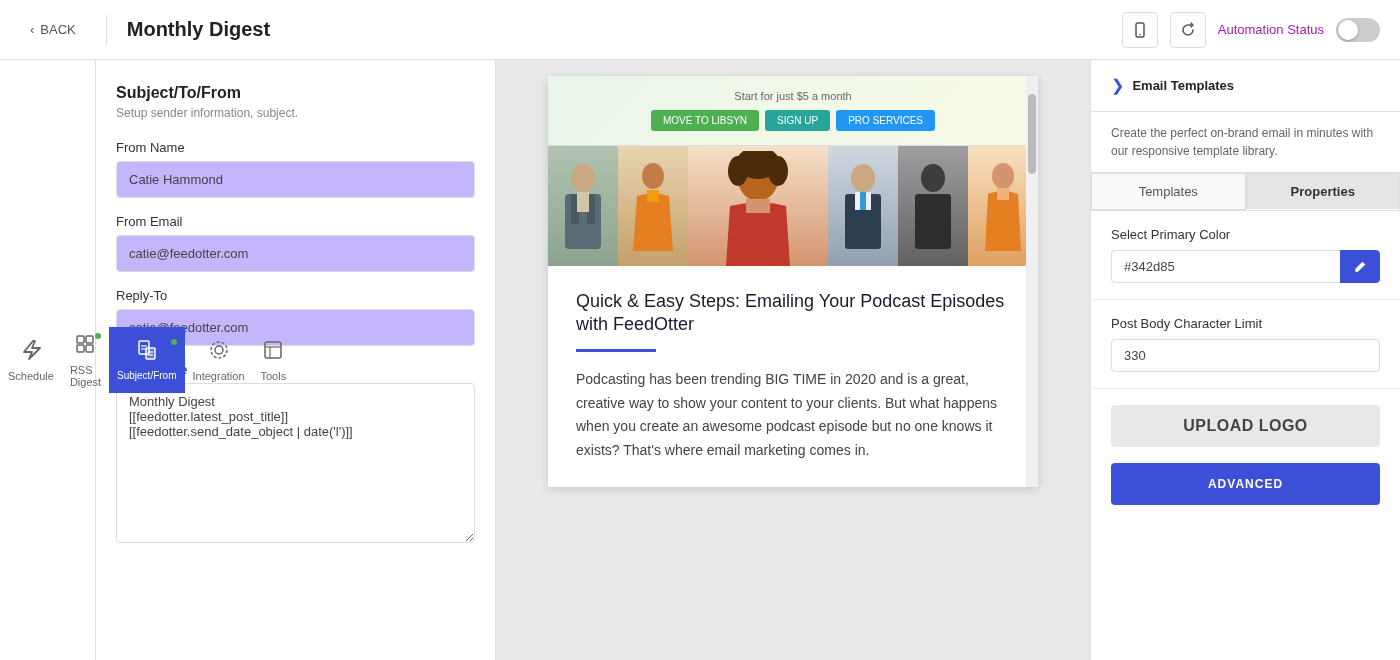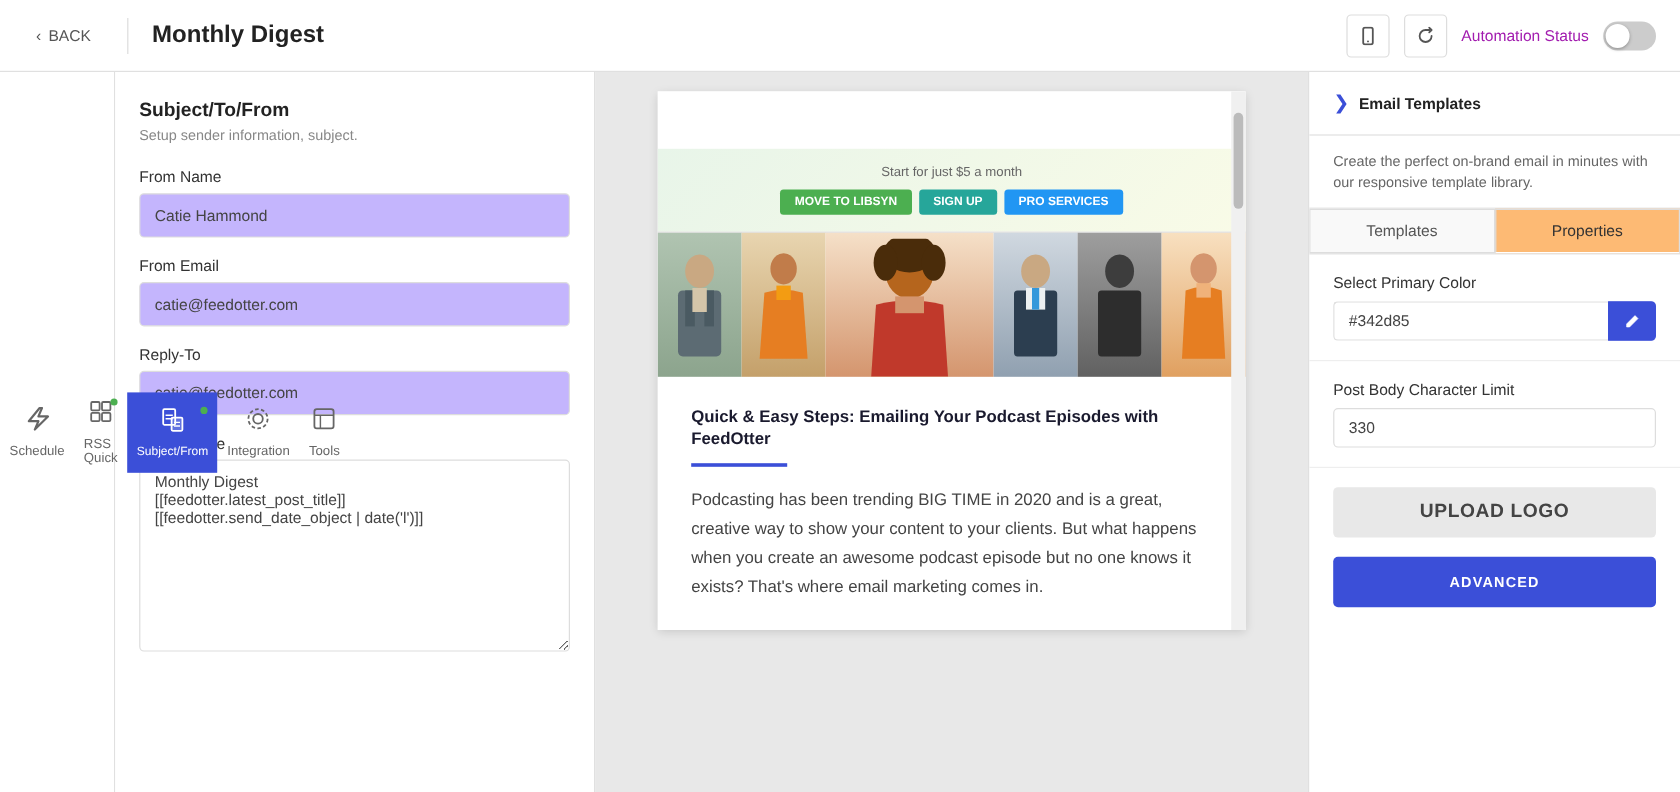--- a/index.html
+++ b/index.html
@@ -77,28 +77,28 @@
     .preview-panel {
       flex: 1; background: #e8e8e8; display: flex; align-items: flex-start; justify-content: center;
       overflow: hidden; padding: 16px;
     }
     .email-preview-container {
       background: #fff; width: 490px; max-height: 100%; overflow: hidden;
       box-shadow: 0 2px 8px rgba(0,0,0,0.15); position: relative;
     }
     .preview-btn {
       padding: 5px 12px; font-size: 10px; border-radius: 3px; border: none; cursor: pointer;
-      font-weight: 700;
+      font-weight: 400;
     }
     .preview-btn.green { background: #4CAF50; color: #fff; }
     .preview-btn.teal { background: #26a69a; color: #fff; }
     .preview-btn.blue { background: #2196F3; color: #fff; }
     .preview-content { padding: 24px 28px; }
     .preview-title {
-      font-size: 14px; font-weight: 700; color: #1a1a2e; line-height: 1.3; margin-bottom: 12px;
+      font-size: 18px; font-weight: 400; color: #1a1a2e; line-height: 1.3; margin-bottom: 12px;
     }
     .preview-divider { height: 3px; background: #3b4fd8; width: 80px; margin-bottom: 16px; }
     .preview-body { font-size: 14px; color: #444; line-height: 1.7; }
 
     
     .person-grid { display: flex; height: 120px; }
     .person-cell { flex: 1; overflow: hidden; }
 
     
     .right-panel {
@@ -111,21 +111,21 @@
     }
     .expand-icon { color: #3b4fd8; font-size: 16px; cursor: pointer; }
     .right-panel-title { font-size: 13px; font-weight: 700; color: #222; }
     .right-panel-desc { font-size: 12px; color: #666; padding: 12px 20px; border-bottom: 1px solid #e0e0e0; line-height: 1.5; }
 
     .tab-group { display: flex; border-bottom: 1px solid #ddd; margin: 0; }
     .tab-btn {
       flex: 1; padding: 10px; text-align: center; font-size: 13px; cursor: pointer;
       border: 1px solid #ddd; background: #f9f9f9; color: #555;
     }
-    .tab-btn.active { background: #fdba74; font-weight: 400; color: #333; border-bottom-color: #fff; }
+    .tab-btn.active { background: #e5e5e5; font-weight: 700; color: #333; border-bottom-color: #fff; }
     .tab-btn:first-child { border-radius: 0; }
 
     .right-panel-section { padding: 16px 20px; border-bottom: 1px solid #eee; }
     .right-panel-field-label { font-size: 13px; font-weight: 500; color: #333; margin-bottom: 8px; display: block; }
     .color-input-row { display: flex; gap: 0; }
     .color-text-input {
       flex: 1; padding: 8px 12px; border: 1px solid #ddd; border-right: none;
       border-radius: 4px 0 0 4px; font-size: 13px; color: #444; outline: none;
     }
     .color-swatch-btn {
@@ -191,21 +191,21 @@
     <div class="sidebar-item" style="position:relative;">
       <span class="dot"></span>
       <span class="sidebar-icon">
         <svg width="22" height="22" viewBox="0 0 22 22" fill="none">
           <rect x="3" y="3" width="7" height="7" rx="1" stroke="#666" stroke-width="1.5" fill="none"></rect>
           <rect x="12" y="3" width="7" height="7" rx="1" stroke="#666" stroke-width="1.5" fill="none"></rect>
           <rect x="3" y="12" width="7" height="7" rx="1" stroke="#666" stroke-width="1.5" fill="none"></rect>
           <rect x="12" y="12" width="7" height="7" rx="1" stroke="#666" stroke-width="1.5" fill="none"></rect>
         </svg>
       </span>
-      <span>RSS Quick</span>
+      <span>RSS Digest</span>
     </div>
     <div class="sidebar-item active" style="position:relative;">
       <span class="dot" style="background:#4CAF50;"></span>
       <span class="sidebar-icon">
         <svg width="22" height="22" viewBox="0 0 22 22" fill="none">
           <rect x="3" y="2" width="10" height="13" rx="1" stroke="#fff" stroke-width="1.5" fill="none"></rect>
           <line x1="5" y1="7" x2="11" y2="7" stroke="#fff" stroke-width="1.2"></line>
           <line x1="5" y1="10" x2="11" y2="10" stroke="#fff" stroke-width="1.2"></line>
           <rect x="10" y="9" width="9" height="11" rx="1" stroke="#fff" stroke-width="1.5" fill="rgba(255,255,255,0.2)"></rect>
           <line x1="12" y1="13" x2="17" y2="13" stroke="#fff" stroke-width="1.2"></line>
@@ -262,21 +262,21 @@
     </div>
   </div>
 
   <div class="preview-panel">
     <div class="email-preview-container">
 
       <div style="position:absolute;right:0;top:0;bottom:0;width:12px;background:#f0f0f0;z-index:10;">
         <div style="width:8px;height:80px;background:#bbb;border-radius:4px;margin:2px auto;position:relative;top:16px;"></div>
       </div>
 
-      <div style="background:linear-gradient(135deg,#e8f5e9,#f9fbe7);padding:14px 16px;text-align:center;border-bottom:1px solid #ddd;margin-top:48px;">
+      <div style="background:linear-gradient(135deg,#e8f5e9,#f9fbe7);padding:14px 16px;text-align:center;border-bottom:1px solid #ddd;">
         <p style="font-size:11px;color:#666;margin-bottom:8px;">Start for just $5 a month</p>
         <div style="display:flex;gap:6px;justify-content:center;">
           <button class="preview-btn green">MOVE TO LIBSYN</button>
           <button class="preview-btn teal">SIGN UP</button>
           <button class="preview-btn blue">PRO SERVICES</button>
         </div>
       </div>
 
       <div class="person-grid">
 

